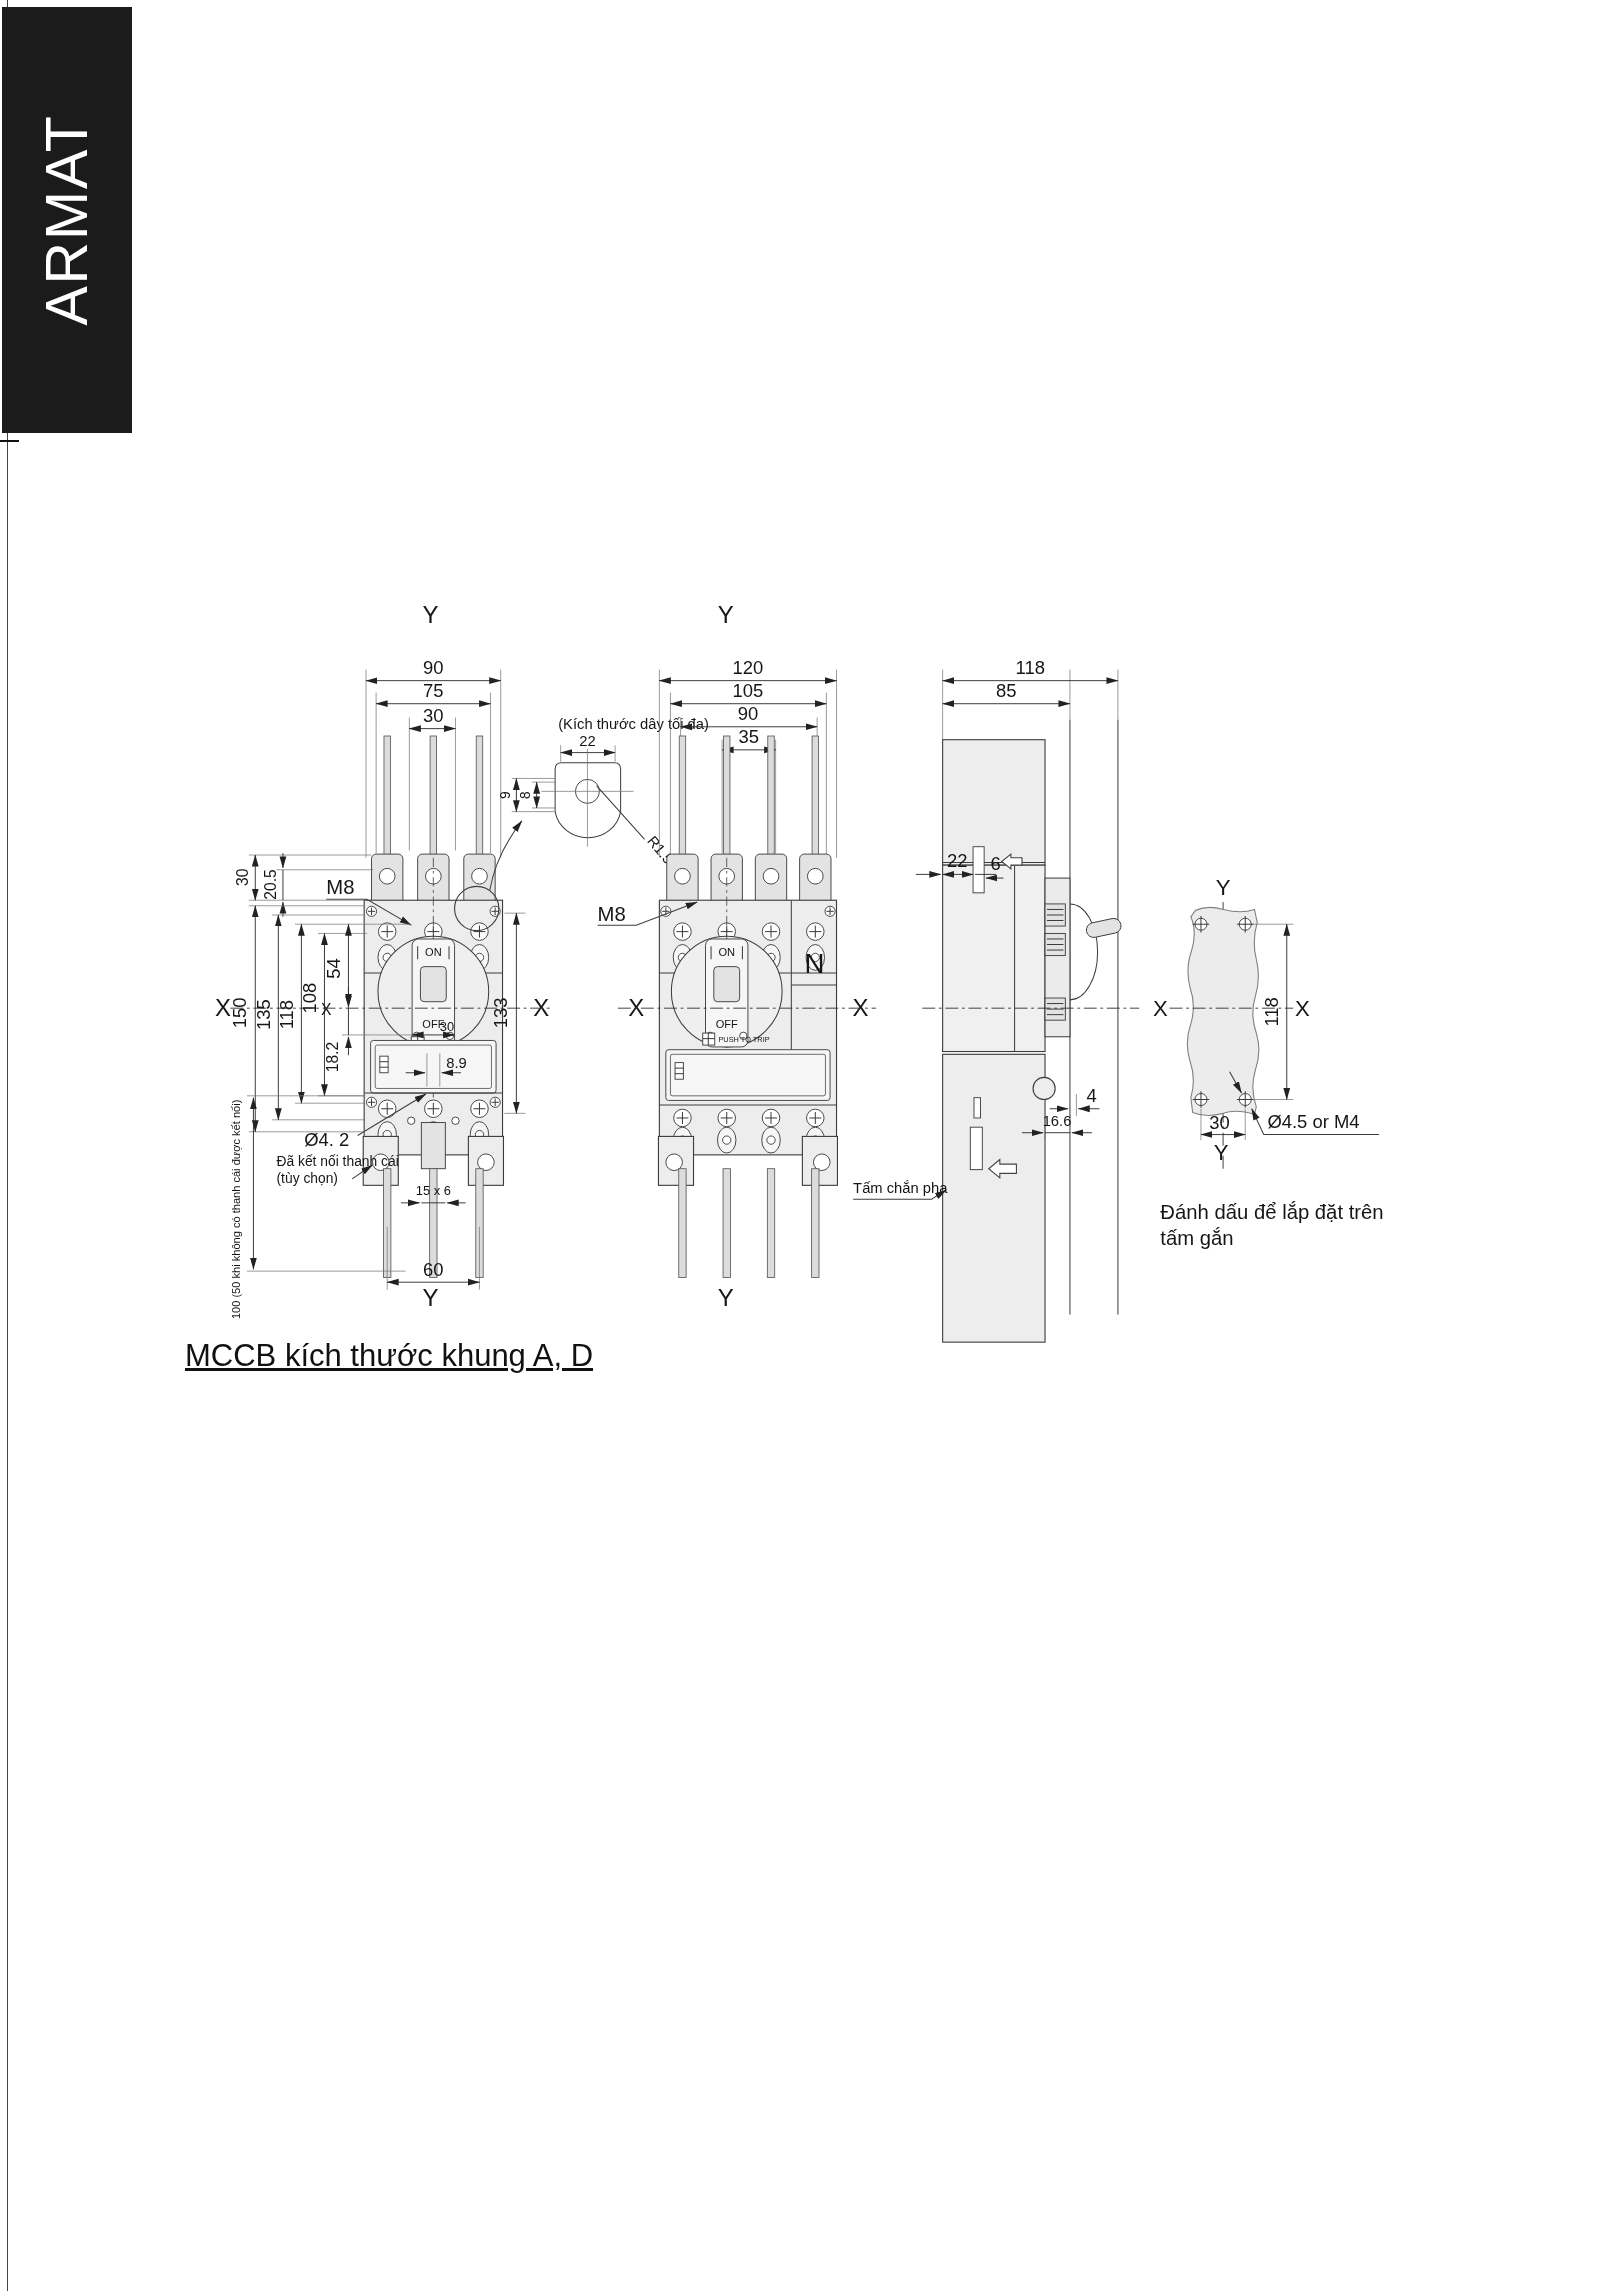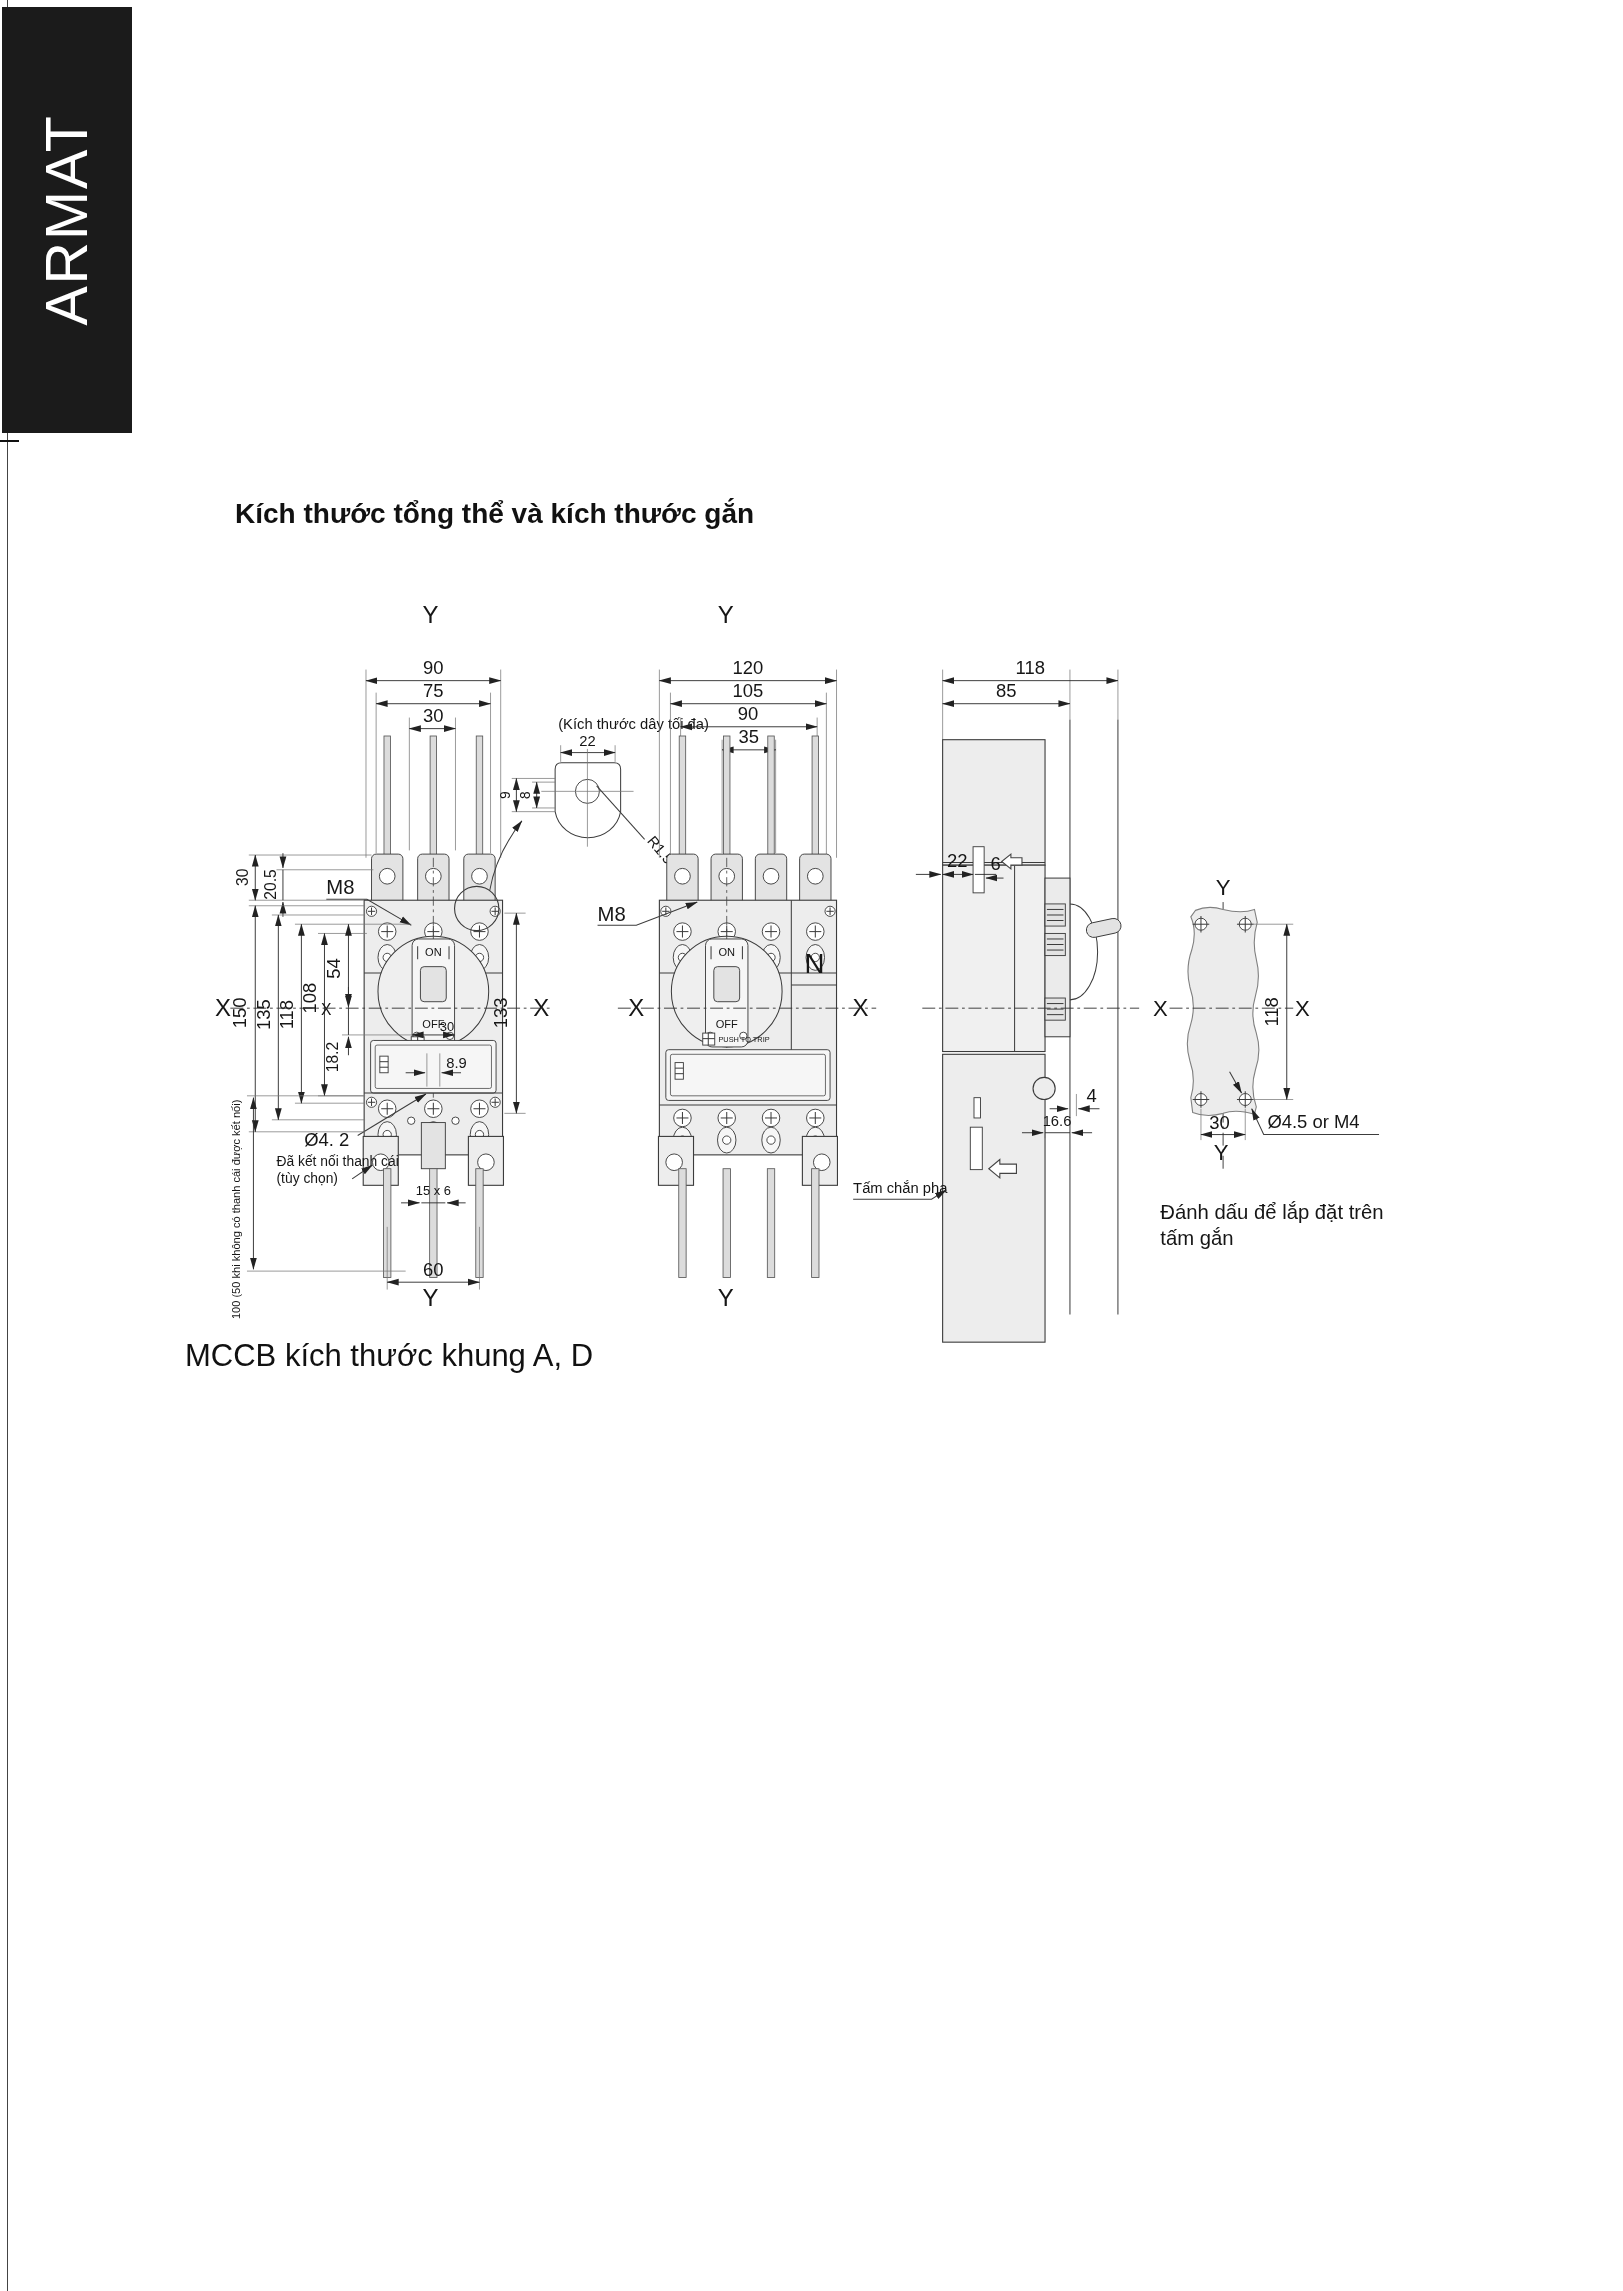--- a/index.html
+++ b/index.html
@@ -4,21 +4,21 @@
 <style>
   html,body{margin:0;padding:0;background:#fff;}
   .page{position:relative;width:1623px;height:2292px;background:#fff;overflow:hidden;
         font-family:"Liberation Sans",sans-serif;color:#111;}
   .edge-line{position:absolute;left:7.4px;top:0;width:0.9px;height:2292px;background:#444;}
   .corner-tick{position:absolute;left:0;top:440px;width:18.5px;height:1.8px;background:#111;}
   .brand-box{position:absolute;left:1.8px;top:7.4px;width:130px;height:426px;background:#1b1b1b;}
   .brand-text{position:absolute;left:50%;top:50%;transform:translate(-50%,-50%) rotate(-90deg);
               color:#fff;font-size:59px;letter-spacing:1.8px;white-space:nowrap;}
   .title{position:absolute;left:235px;top:498px;font-size:28px;font-weight:bold;}
-  .caption{position:absolute;left:185px;top:1338px;font-size:31px;}
+  .caption{position:absolute;left:185px;top:1338px;font-size:31px;text-decoration:underline;}
   svg.drawing{position:absolute;left:138px;top:581px;}
   svg text{font-family:"Liberation Sans",sans-serif;fill:#161616;}
   .t26{font-size:26px;} .t24{font-size:24px;} .t22{font-size:22px;} .t20{font-size:20px;}
   .t17{font-size:17px;} .t16{font-size:16px;} .t15{font-size:15px;} .t14{font-size:14px;}
   .t12{font-size:12px;} .t8{font-size:8px;}
   .mid{text-anchor:middle;}
   line,path.ln,polyline{stroke:#3c3c3c;stroke-width:1.1;fill:none;}
   .ext{stroke:#777;stroke-width:0.8;}
   .dim{stroke:#2e2e2e;stroke-width:1;}
   .cl{stroke:#333;stroke-width:1;stroke-dasharray:14 4 3 4;}
@@ -37,21 +37,20 @@
 
 <div class="page">
 
   <div class="edge-line"></div>
   <div class="corner-tick"></div>
 
   <div class="brand-box">
     <div class="brand-text">ARMAT</div>
   </div>
 
-  <div class="title">Kích thước tổng thể và kích thước gắn</div>
   <div class="caption">MCCB kích thước khung A, D</div>
 
   <svg class="drawing" width="1338" height="775" viewBox="0 0 1450 840">
     <defs>
       <marker id="ma" viewBox="0 0 12 8" refX="11.5" refY="4" markerWidth="13" markerHeight="9" orient="auto-start-reverse" markerUnits="userSpaceOnUse">
         <path d="M0,0.6 L12,4 L0,7.4 z" fill="#222"></path>
       </marker>
       <g id="g-tab">
           <rect x="-17" y="0" width="34" height="62" rx="5" class="f-mid"></rect>
           <circle cx="0" cy="24" r="8.5" class="f-white"></circle>

